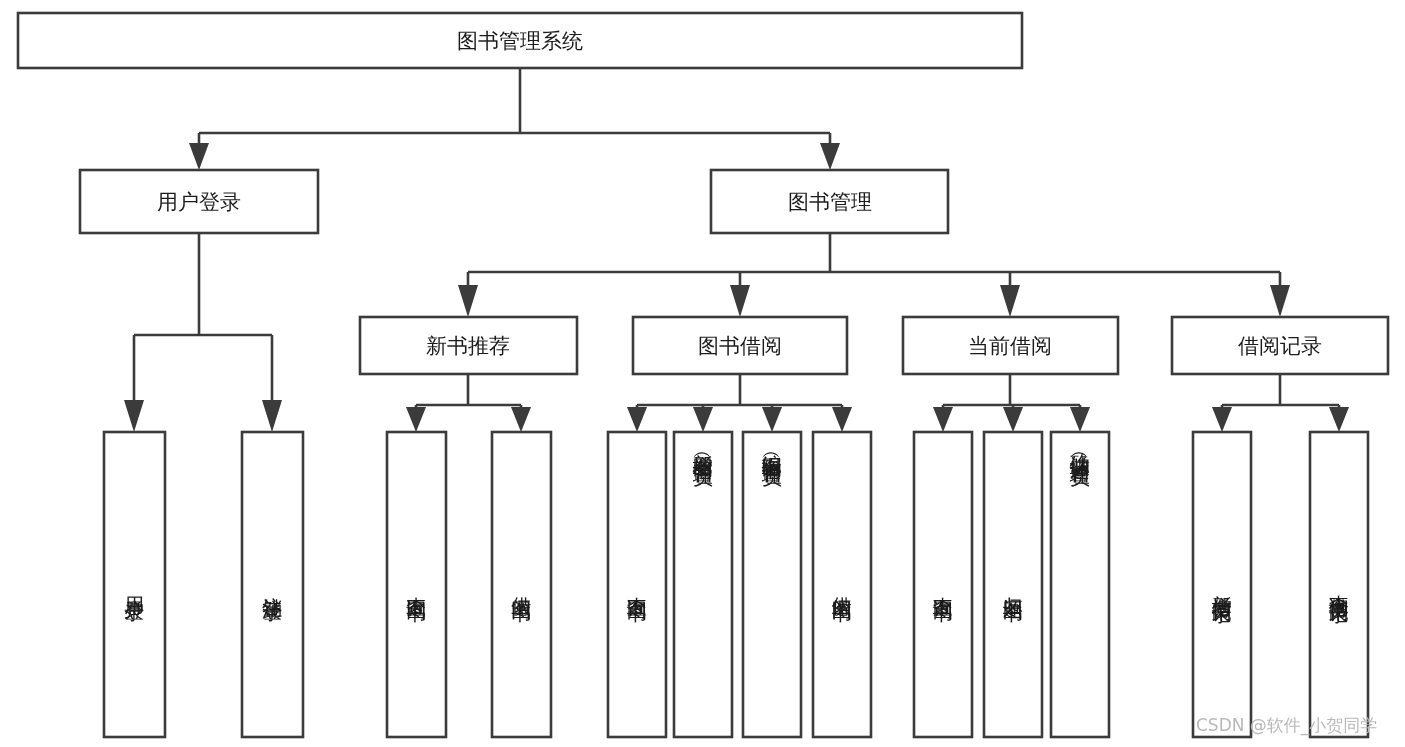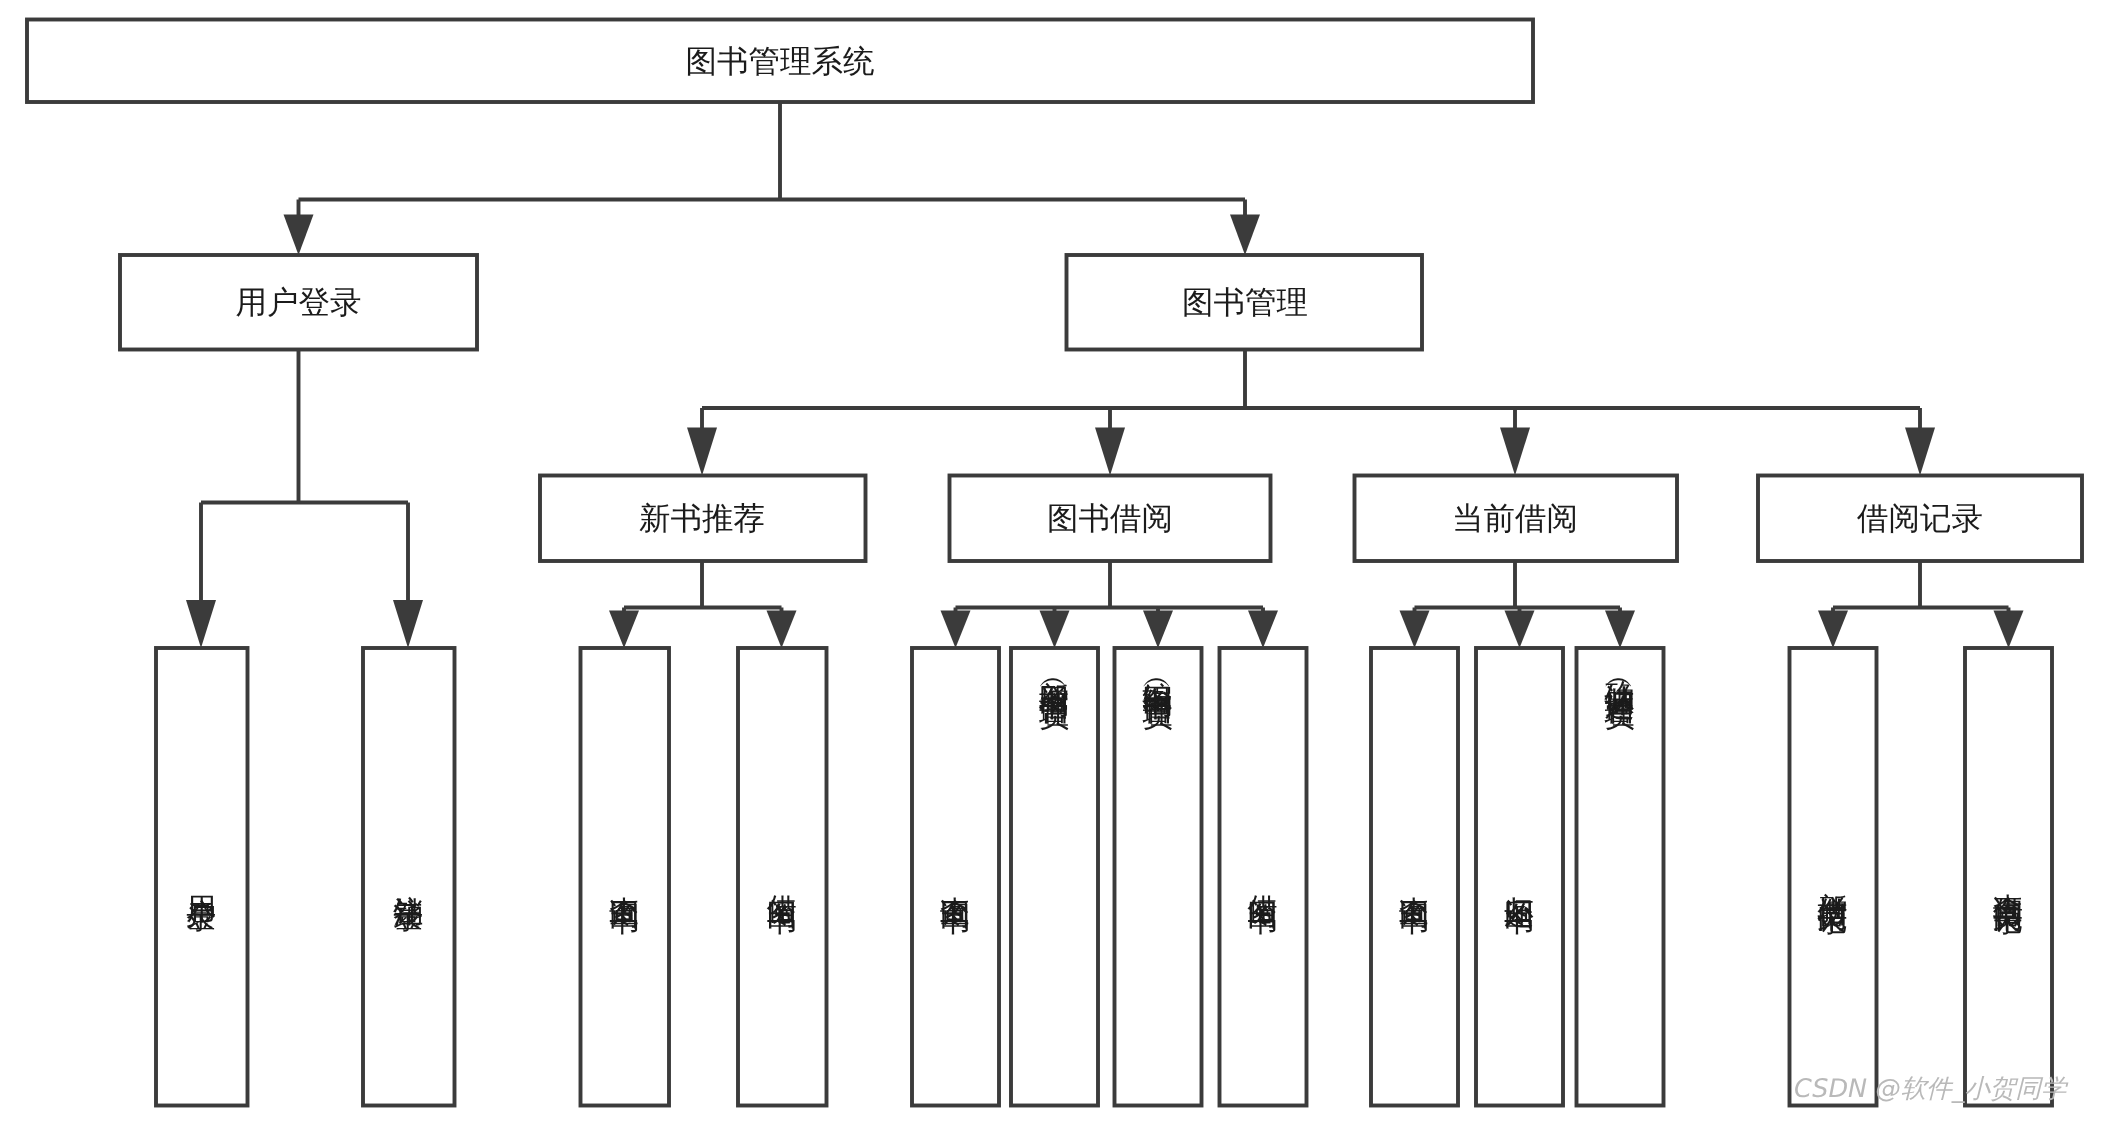--- a/index.html
+++ b/index.html
@@ -246,15 +246,15 @@
     <span class="vtext">确认归还（管理员）</span>
   </div>
 
   <div class="vtext-wrap" style="left:1193px; top:432px; width:58px; height:305px;">
     <span class="vtext">新增借阅记录</span>
   </div>
   <div class="vtext-wrap" style="left:1310px; top:432px; width:58px; height:305px;">
     <span class="vtext">查询借阅记录</span>
   </div>
 
-  <div class="watermark" style="left:1196px; top:714px;font-style:italic;">CSDN @软件_小贺同学</div>
+  <div class="watermark" style="left:1196px; top:714px;">CSDN @软件_小贺同学</div>
 
 </div>
 
 </body></html>

